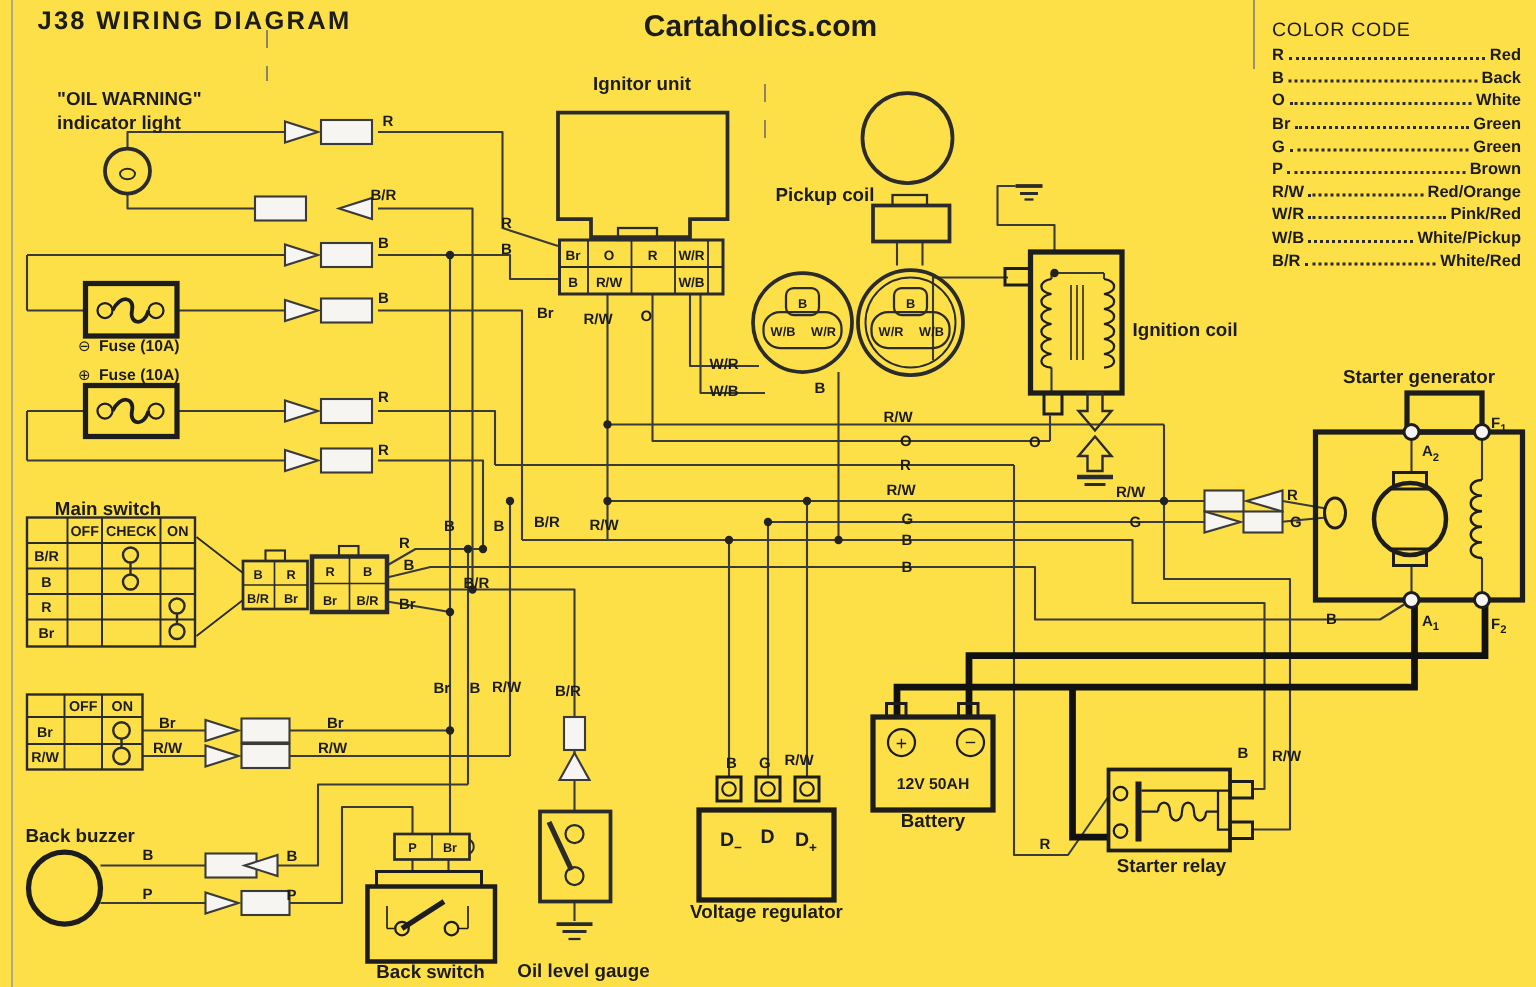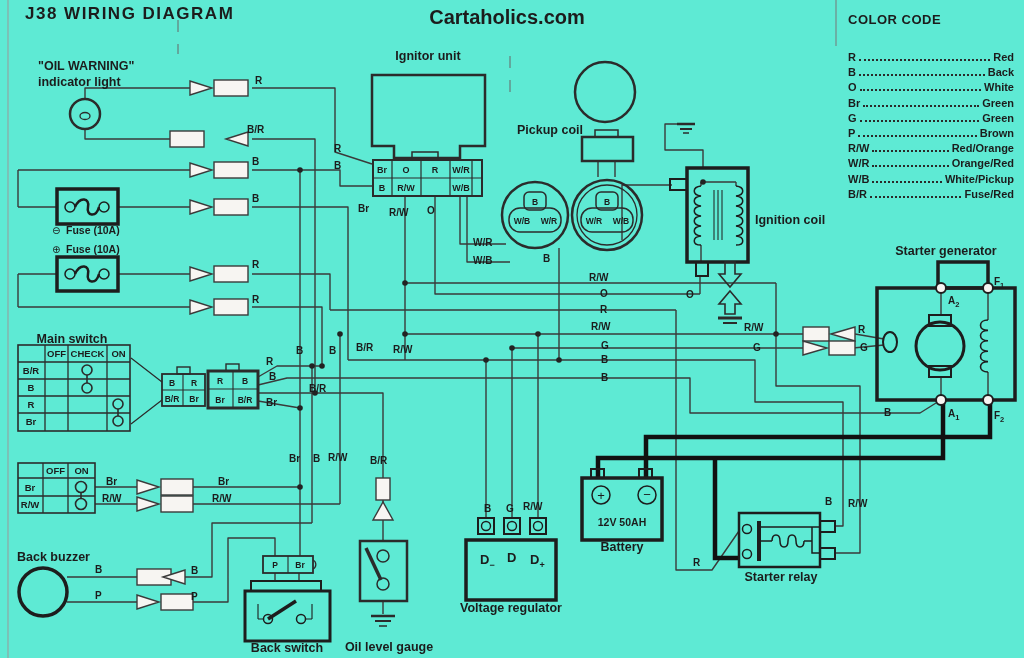--- a/index.html
+++ b/index.html
@@ -1,30 +1,30 @@
 <!DOCTYPE html>
 <html><head>
 <meta charset="utf-8">
 <style>
   html,body{margin:0;padding:0;background:#ddd;}
-  .stage{position:relative;width:1024px;height:658px;background:#5eead4;overflow:hidden;
+  .stage{position:relative;width:1024px;height:658px;background:#fde047;overflow:hidden;
          font-family:"Liberation Sans","DejaVu Sans",sans-serif;}
   svg{position:absolute;left:0;top:0;}
   svg text{fill:#1c1c1c;font-family:"Liberation Sans","DejaVu Sans",sans-serif;}
   .wlab{font-size:10px;font-weight:bold;fill:#2a2a2a;}
   .clab{font-size:12.5px;font-weight:bold;}
   .cell{font-size:9px;font-weight:bold;}
   .cells{font-size:8.5px;font-weight:bold;}
   .hdr{font-size:9.5px;font-weight:bold;}
   .colorcode{position:absolute;left:848px;top:12px;width:166px;color:#1c1c1c;}
-  .colorcode .cc-title{font-size:13px;font-weight:bold;letter-spacing:.5px;margin-bottom:4px;}
+  .colorcode .cc-title{font-size:13px;font-weight:normal;letter-spacing:.5px;margin-bottom:4px;}
   .cc-row{display:flex;align-items:baseline;font-size:11px;font-weight:bold;height:15.2px;}
   .cc-code{white-space:pre;}
   .cc-dots{flex:1;border-bottom:2px dotted #2a2a2a;margin:0 3px 3px 3px;min-width:10px;}
-  .cc-name{white-space:pre;margin-top:20px;}
+  .cc-name{white-space:pre;}
 </style>
 </head>
 <body>
 
 <div class="stage">
 
 <svg width="1024" height="658" viewBox="0 0 1024 658">
 
   <g stroke="#999" stroke-width="1">
     <line x1="8" y1="0" x2="8" y2="658"></line>
@@ -467,27 +467,27 @@
         <span class="cc-name">Brown</span>
       </div>
   <div class="cc-row">
         <span class="cc-code">R/W</span>
         <span class="cc-dots"></span>
         <span class="cc-name">Red/Orange</span>
       </div>
   <div class="cc-row">
         <span class="cc-code">W/R</span>
         <span class="cc-dots"></span>
-        <span class="cc-name">Orange/Red</span>
+        <span class="cc-name">Pink/Red</span>
       </div>
   <div class="cc-row">
         <span class="cc-code">W/B</span>
         <span class="cc-dots"></span>
         <span class="cc-name">White/Pickup</span>
       </div>
   <div class="cc-row">
         <span class="cc-code">B/R</span>
         <span class="cc-dots"></span>
-        <span class="cc-name">Fuse/Red</span>
+        <span class="cc-name">White/Red</span>
       </div>
 </div>
 
 </div>
 
 </body></html>

